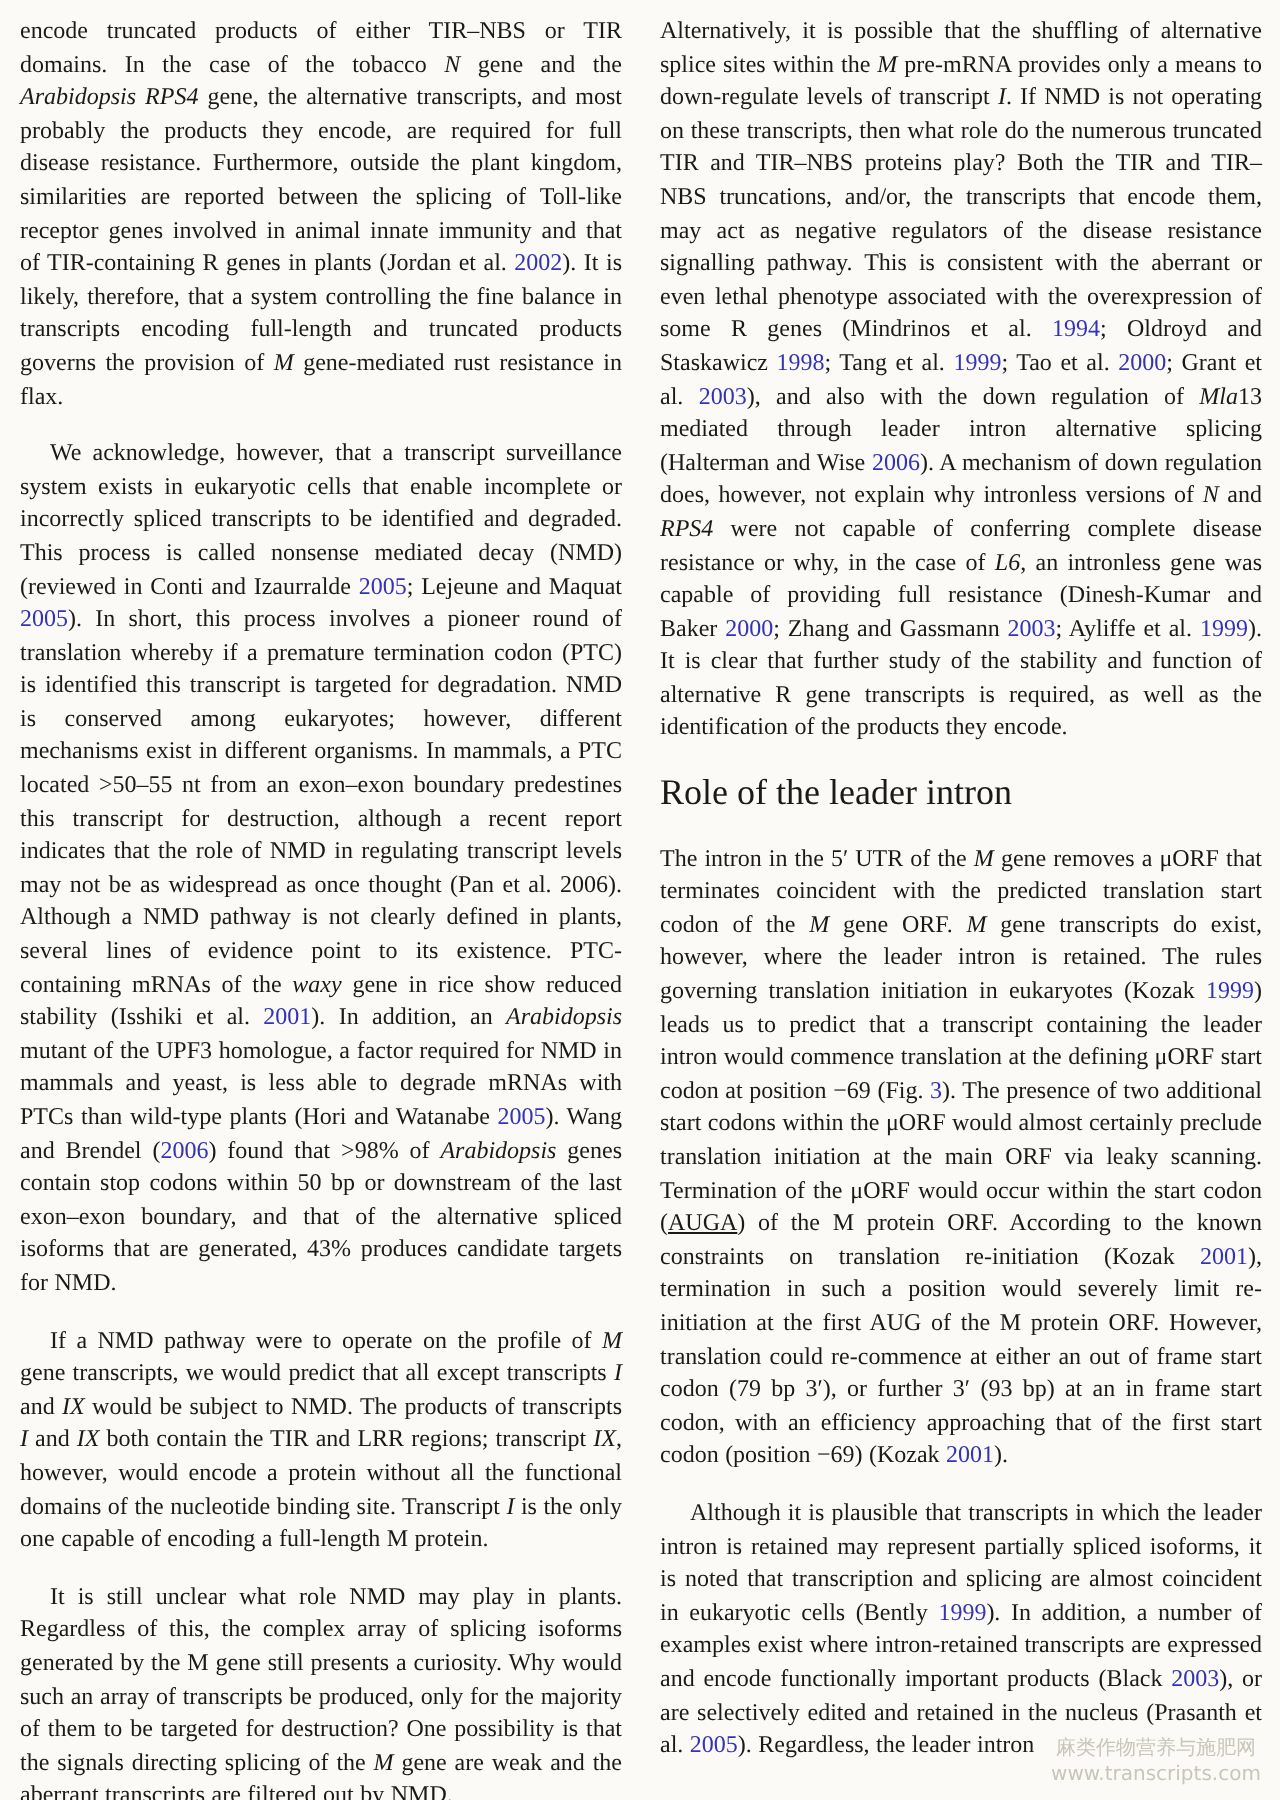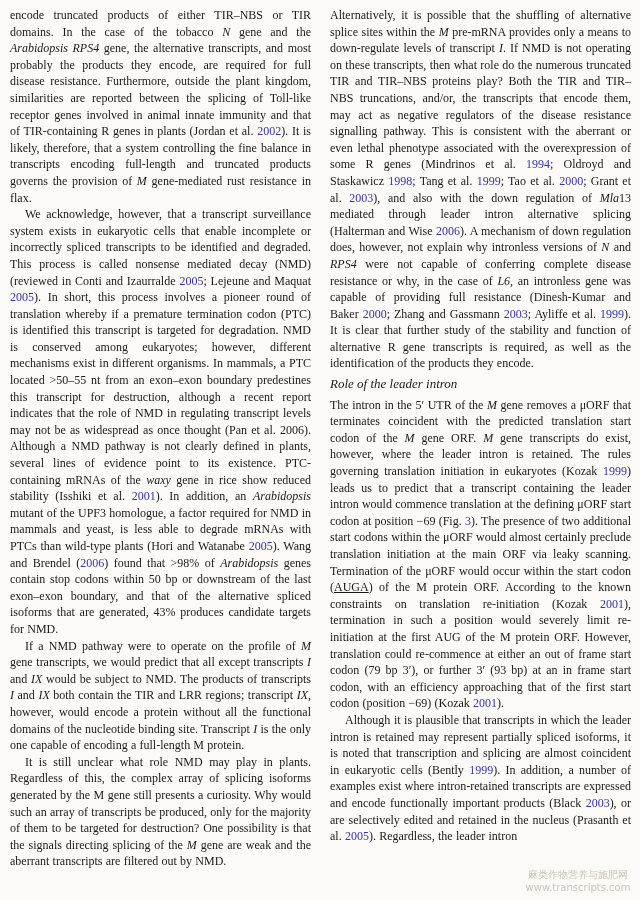--- a/index.html
+++ b/index.html
@@ -22,27 +22,26 @@
   }
   .col{width:301px;flex:0 0 301px;}
   .para{
     margin:0;
     text-align:justify;
     font-size:12px;
     line-height:16.6px;
     color:var(--ink);
     word-spacing:0.02em;
   }
-  .para.indent{text-indent:15px;}
+  .para.indent{text-indent:15px;margin-top:12px;}
   .heading{
-    margin:4px 0;
-    font-size:13px;
+    margin:16px 0;
+    font-size:18px;
     line-height:16.6px;
     color:var(--ink);
-    font-style:italic;
   }
   c{color:var(--link);}
   .watermark{
     position:absolute;
     right:2px;
     bottom:6px;
     width:120px;
     text-align:center;
     color:var(--wm);
     opacity:.8;

